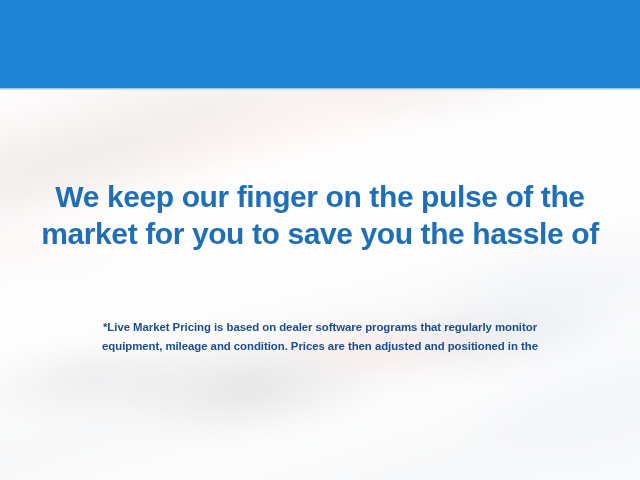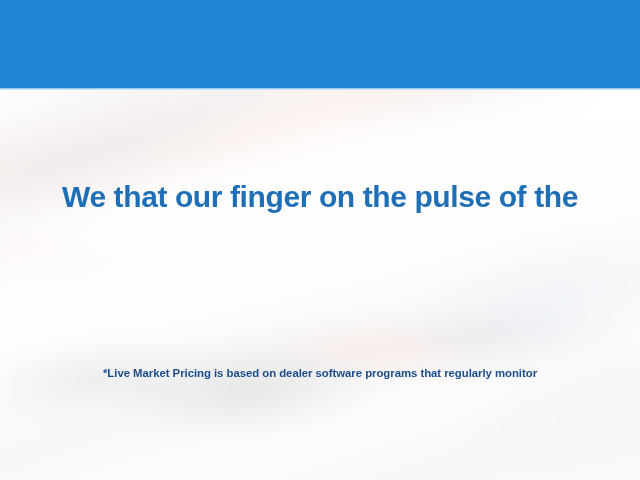--- a/index.html
+++ b/index.html
@@ -171,21 +171,20 @@
     top: 318px;
     width: 584px;
     text-align: center;
     color: #1b4d8c;
     font-size: 11.4px;
     font-weight: bold;
     line-height: 19px;
     letter-spacing: -0.05px;
     z-index: 4;
     font-family: "Liberation Sans", sans-serif;
-    margin-top: 46px;
   }
   #disclaimer .dc-line { display: block; white-space: nowrap; }
 </style>
 </head>
 <body>
 
 <div id="stage">
 
   <div id="photo-bg">
     <div class="blurwrap">
@@ -200,20 +199,22 @@
     </div>
   </div>
   <div id="photo-wash"></div>
   <div id="photo-wash-top"></div>
 
   <div id="header-bar"></div>
   <div id="header-title"><span>Live Market Pricing</span><span class="star">*</span></div>
   <div id="header-underline"></div>
 
   <div id="headline">
-    <span class="hl-line">We that our finger on the pulse of the</span>
+    <span class="hl-line">We keep our finger on the pulse of the</span>
+    <span class="hl-line">market for you to save you the hassle of</span>
   </div>
 
   <div id="disclaimer">
     <span class="dc-line">*Live Market Pricing is based on dealer software programs that regularly monitor</span>
+    <span class="dc-line">equipment, mileage and condition. Prices are then adjusted and positioned in the</span>
   </div>
 
 </div>
 
 </body></html>

